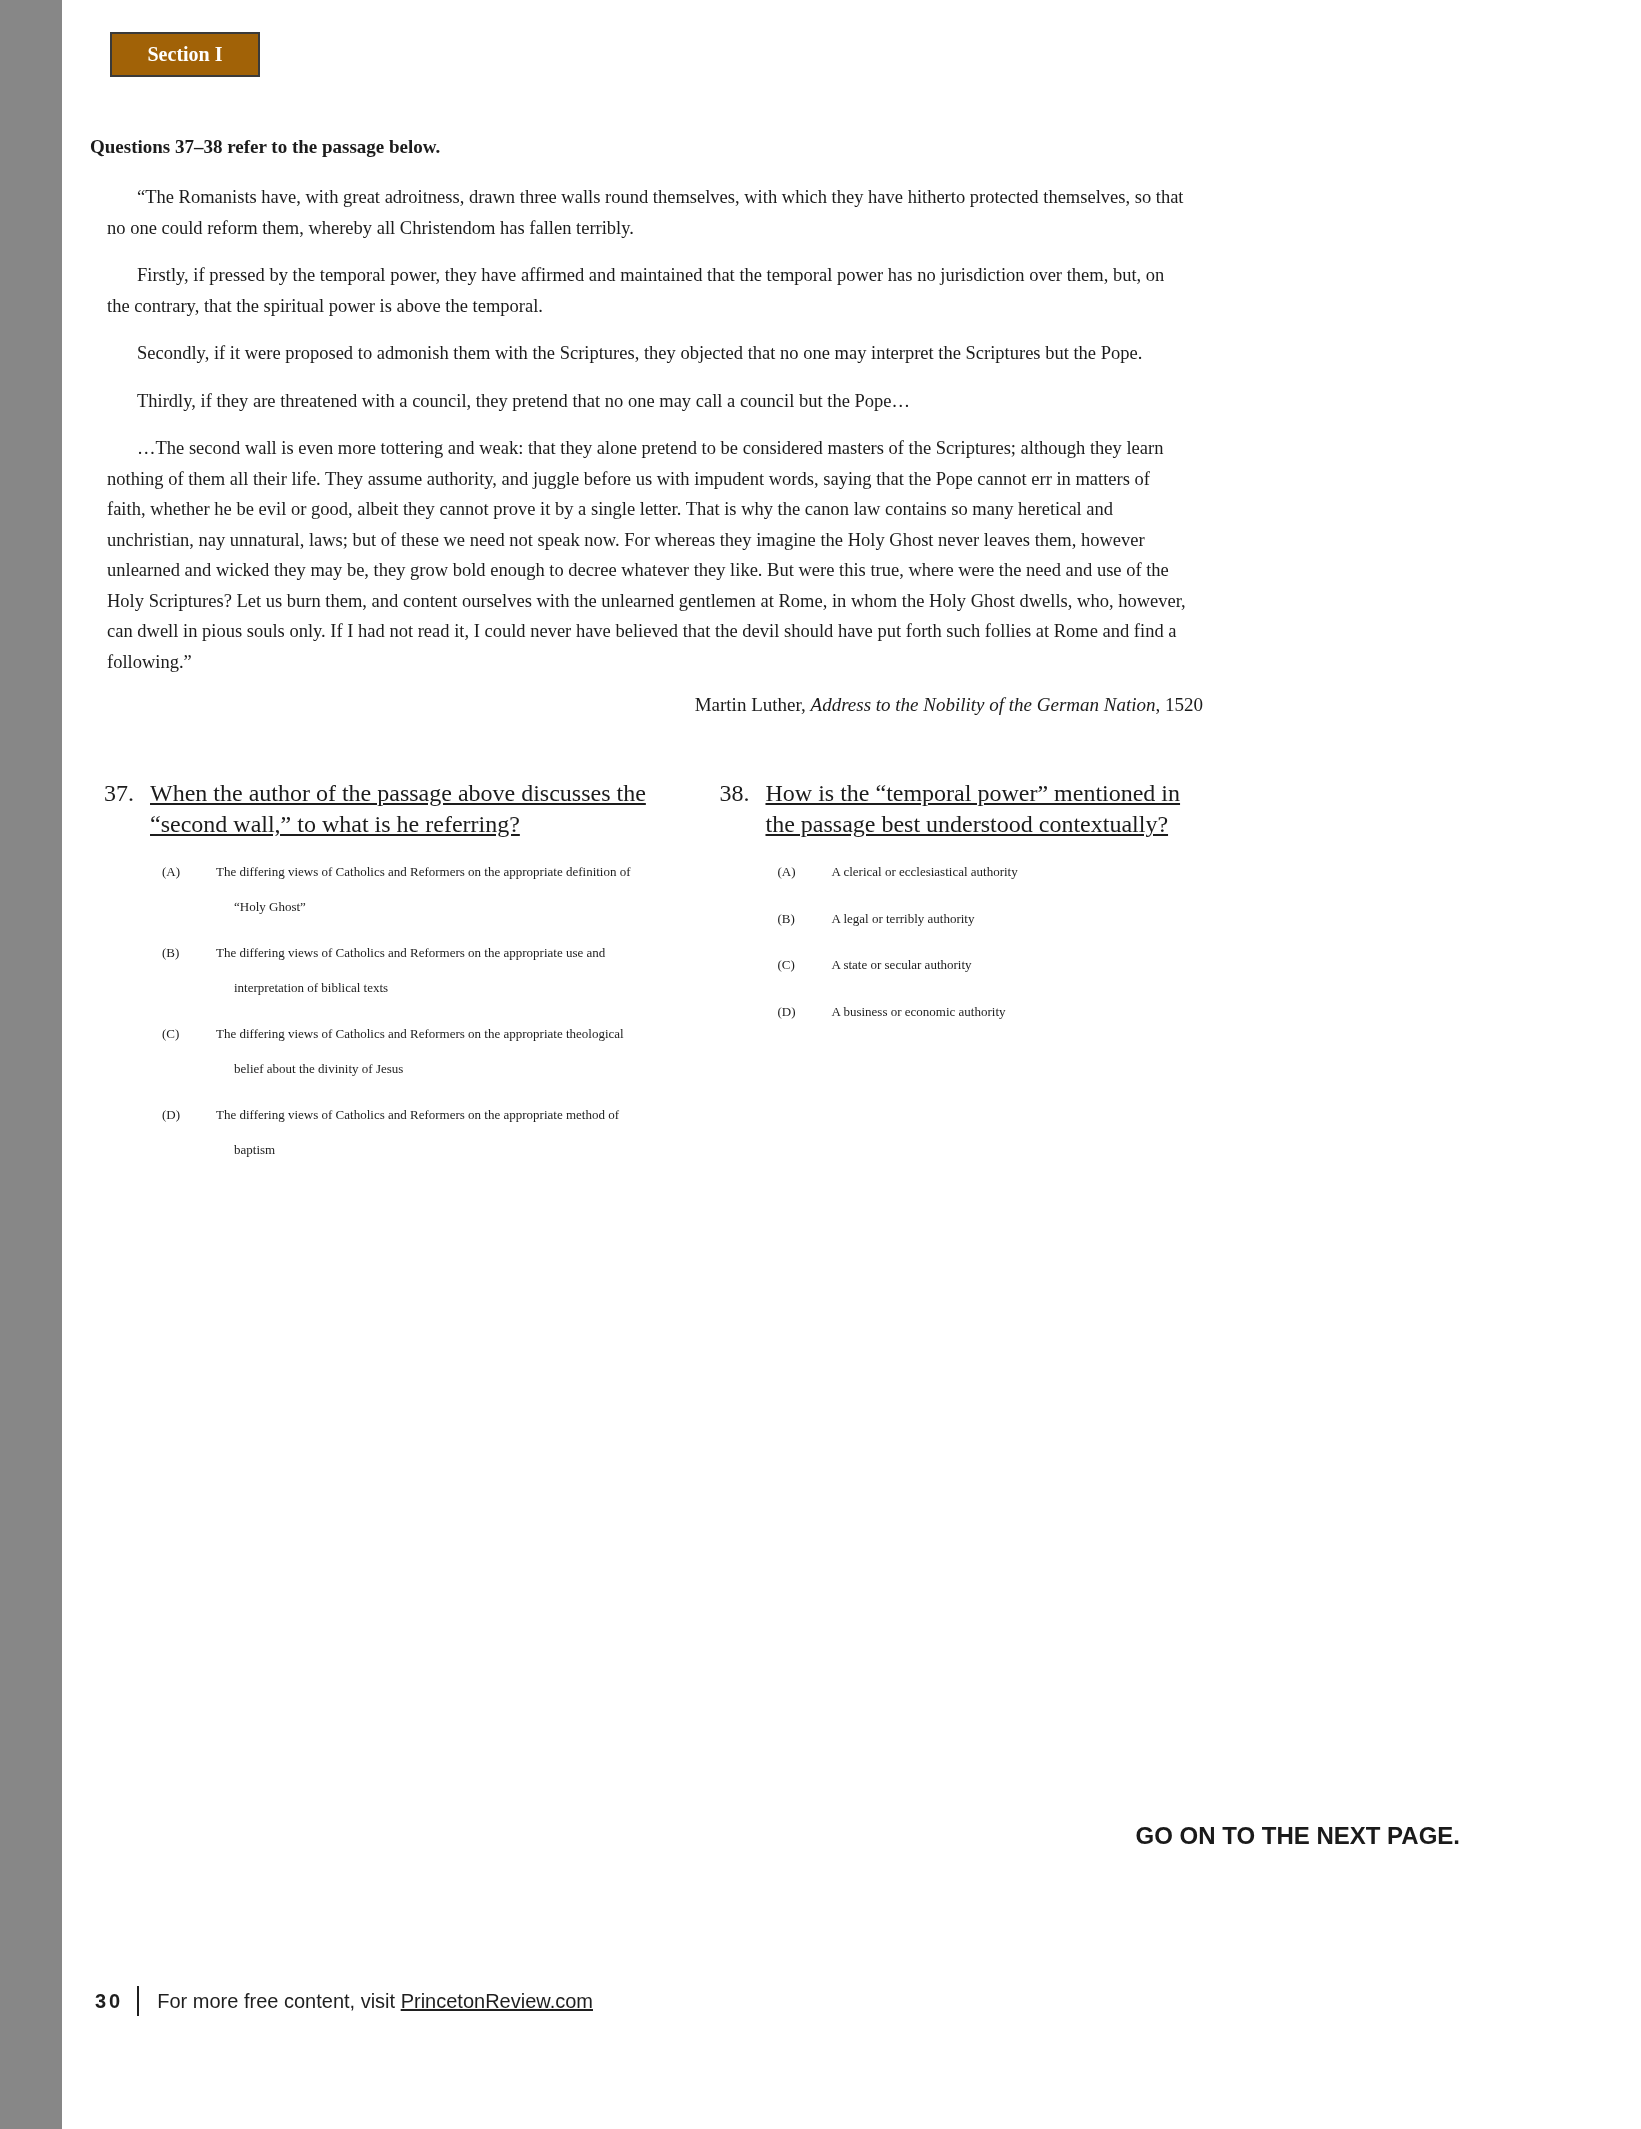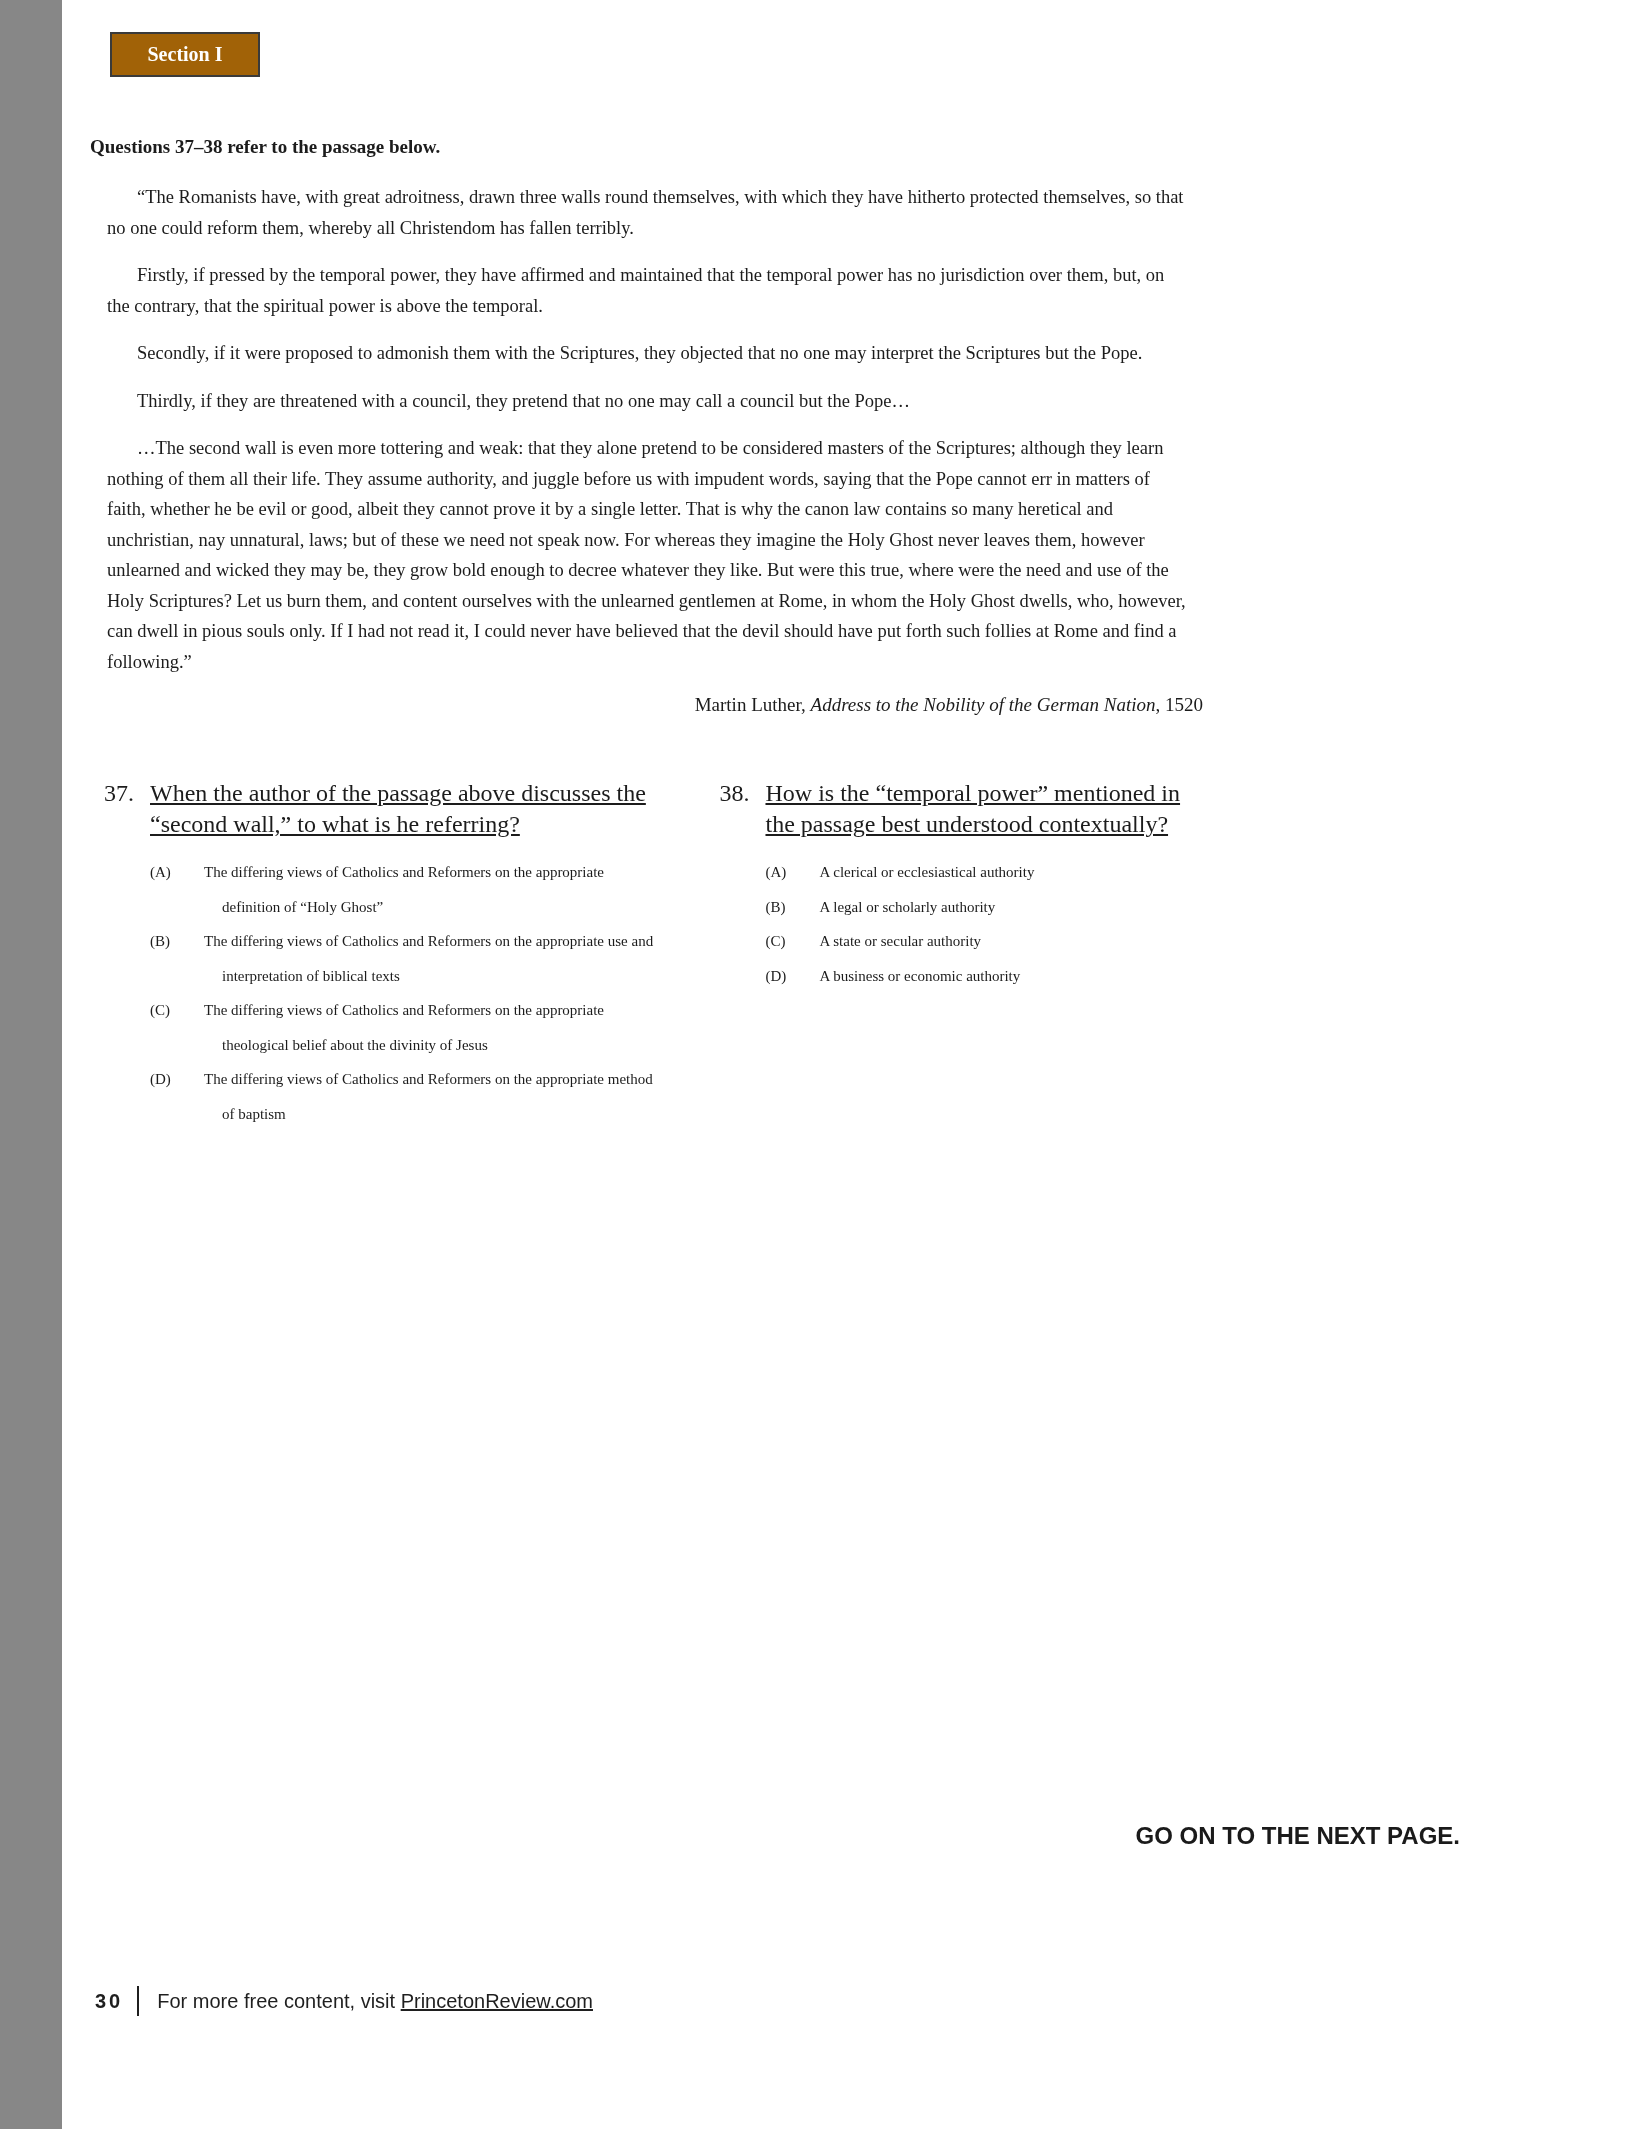--- a/index.html
+++ b/index.html
@@ -69,25 +69,25 @@
   }
   .question-stem .q-num {
     display: inline-block;
     width: 46px;
     text-indent: 0;
   }
   .options {
     margin-top: 15px;
   }
   .option {
-    font-size: 15px;
+    font-size: 13px;
     line-height: 34.5px;
     padding-left: 118px;
     text-indent: -72px;
-    margin: 0;
+    margin: 12px;
   }
   .option .opt-label {
     display: inline-block;
     width: 54px;
     text-indent: 0;
   }
   .go-on {
     position: absolute;
     right: 181px; top: 1822px;
     font-family: "Liberation Sans", sans-serif;
@@ -158,21 +158,21 @@
         <p class="option"><span class="opt-label">(D)</span><span>The differing views of Catholics and Reformers on the appropriate method of baptism</span></p>
       </div>
     </div>
 
     <div class="question-col-right">
       <div class="question-stem">
         <span class="q-num">38.</span><span>How is the “temporal power” mentioned in the passage best understood contextually?</span>
       </div>
       <div class="options">
         <p class="option"><span class="opt-label">(A)</span><span>A clerical or ecclesiastical authority</span></p>
-        <p class="option"><span class="opt-label">(B)</span><span>A legal or scholarly authority</span></p>
+        <p class="option"><span class="opt-label">(B)</span><span>A legal or terribly authority</span></p>
         <p class="option"><span class="opt-label">(C)</span><span>A state or secular authority</span></p>
         <p class="option"><span class="opt-label">(D)</span><span>A business or economic authority</span></p>
       </div>
     </div>
 
   </div>
 </div>
 
 <div class="go-on">GO ON TO THE NEXT PAGE.</div>
 

